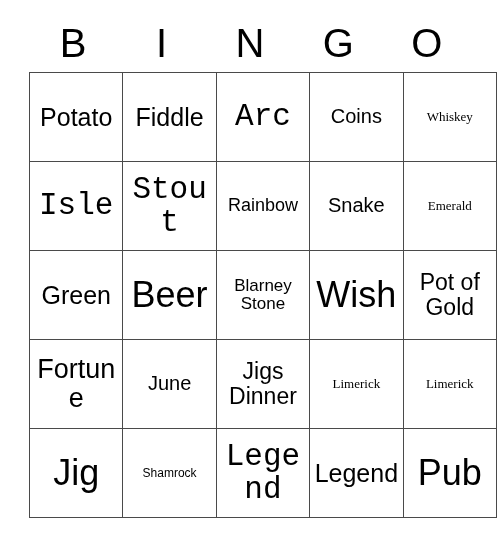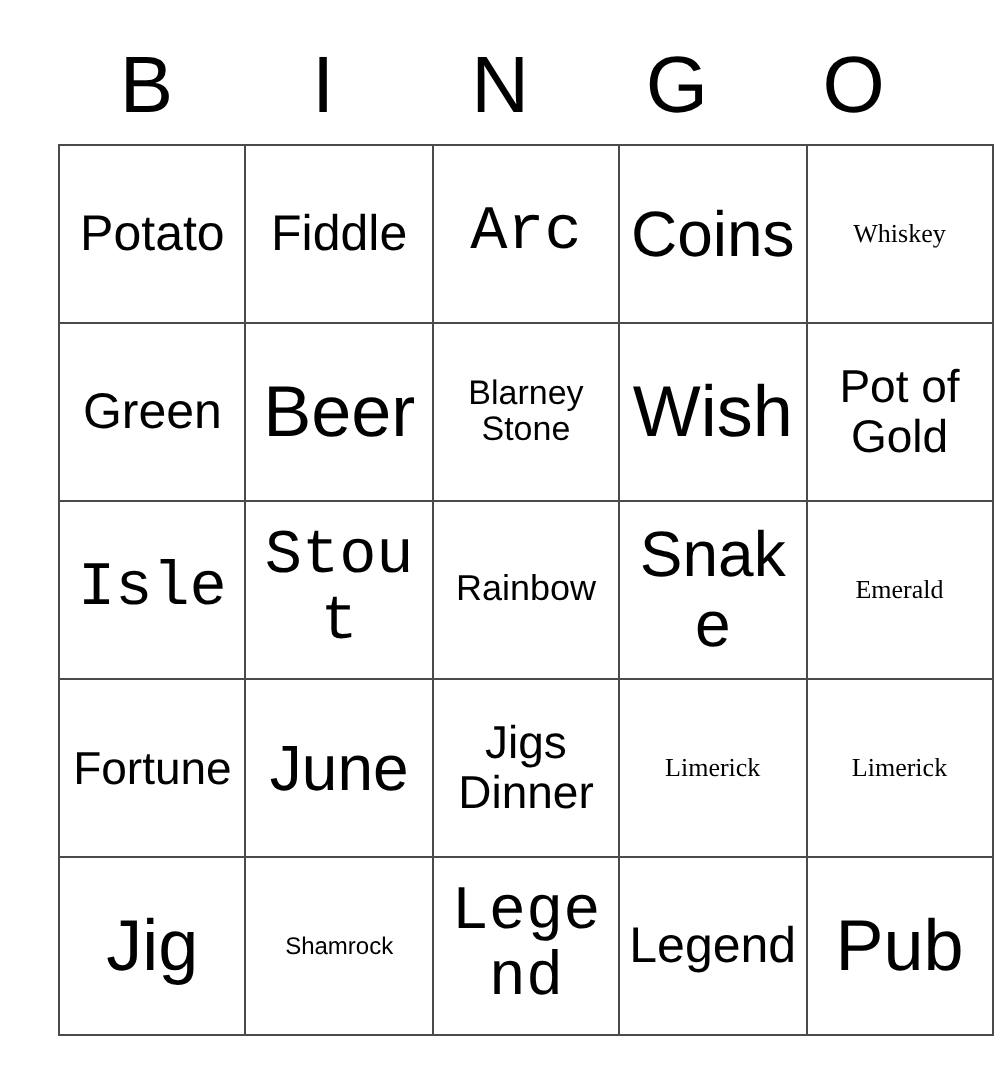--- a/index.html
+++ b/index.html
@@ -64,24 +64,24 @@
     display: block;
     line-height: 1.08;
     white-space: pre-line;
   }
 
   
   .fs-xs   { font-size: 12px; }
   .fs-s    { font-size: 17px; }
   .fs-sm   { font-size: 18px; }
   .fs-m    { font-size: 13px; font-family: Liberation Serif, serif; }
-  .fs-ml   { font-size: 23px; }
+  .fs-ml   { font-size: 27px; }
   .fs-l    { font-size: 23px; }
   .fs-xl   { font-size: 25px; text-align: center; }
-  .fs-xxl  { font-size: 32px; }
+  .fs-xxl  { font-size: 20px; }
   .fs-huge { font-size: 31px; font-family: Liberation Mono, monospace; }
   .fs-max  { font-size: 36px; }
 </style>
 </head>
 <body>
 
 <div id="card">
 
   <div id="header-row">
     <div class="header-cell">B</div>
@@ -105,52 +105,52 @@
           </td>
         <td>
             <span class="cell-text fs-xxl">Coins</span>
           </td>
         <td>
             <span class="cell-text fs-m">Whiskey</span>
           </td>
       </tr>
       <tr>
         <td>
+            <span class="cell-text fs-huge">Isle</span>
+          </td>
+        <td>
+            <span class="cell-text fs-huge">Stout</span>
+          </td>
+        <td>
+            <span class="cell-text fs-sm">Rainbow</span>
+          </td>
+        <td>
+            <span class="cell-text fs-xxl">Snake</span>
+          </td>
+        <td>
+            <span class="cell-text fs-m">Emerald</span>
+          </td>
+      </tr>
+      <tr>
+        <td>
             <span class="cell-text fs-xl">Green</span>
           </td>
         <td>
             <span class="cell-text fs-max">Beer</span>
           </td>
         <td>
             <span class="cell-text fs-s">Blarney
 Stone</span>
           </td>
         <td>
             <span class="cell-text fs-max">Wish</span>
           </td>
         <td>
             <span class="cell-text fs-l">Pot of
 Gold</span>
-          </td>
-      </tr>
-      <tr>
-        <td>
-            <span class="cell-text fs-huge">Isle</span>
-          </td>
-        <td>
-            <span class="cell-text fs-huge">Stout</span>
-          </td>
-        <td>
-            <span class="cell-text fs-sm">Rainbow</span>
-          </td>
-        <td>
-            <span class="cell-text fs-xxl">Snake</span>
-          </td>
-        <td>
-            <span class="cell-text fs-m">Emerald</span>
           </td>
       </tr>
       <tr>
         <td>
             <span class="cell-text fs-ml">Fortune</span>
           </td>
         <td>
             <span class="cell-text fs-xxl">June</span>
           </td>
         <td>

